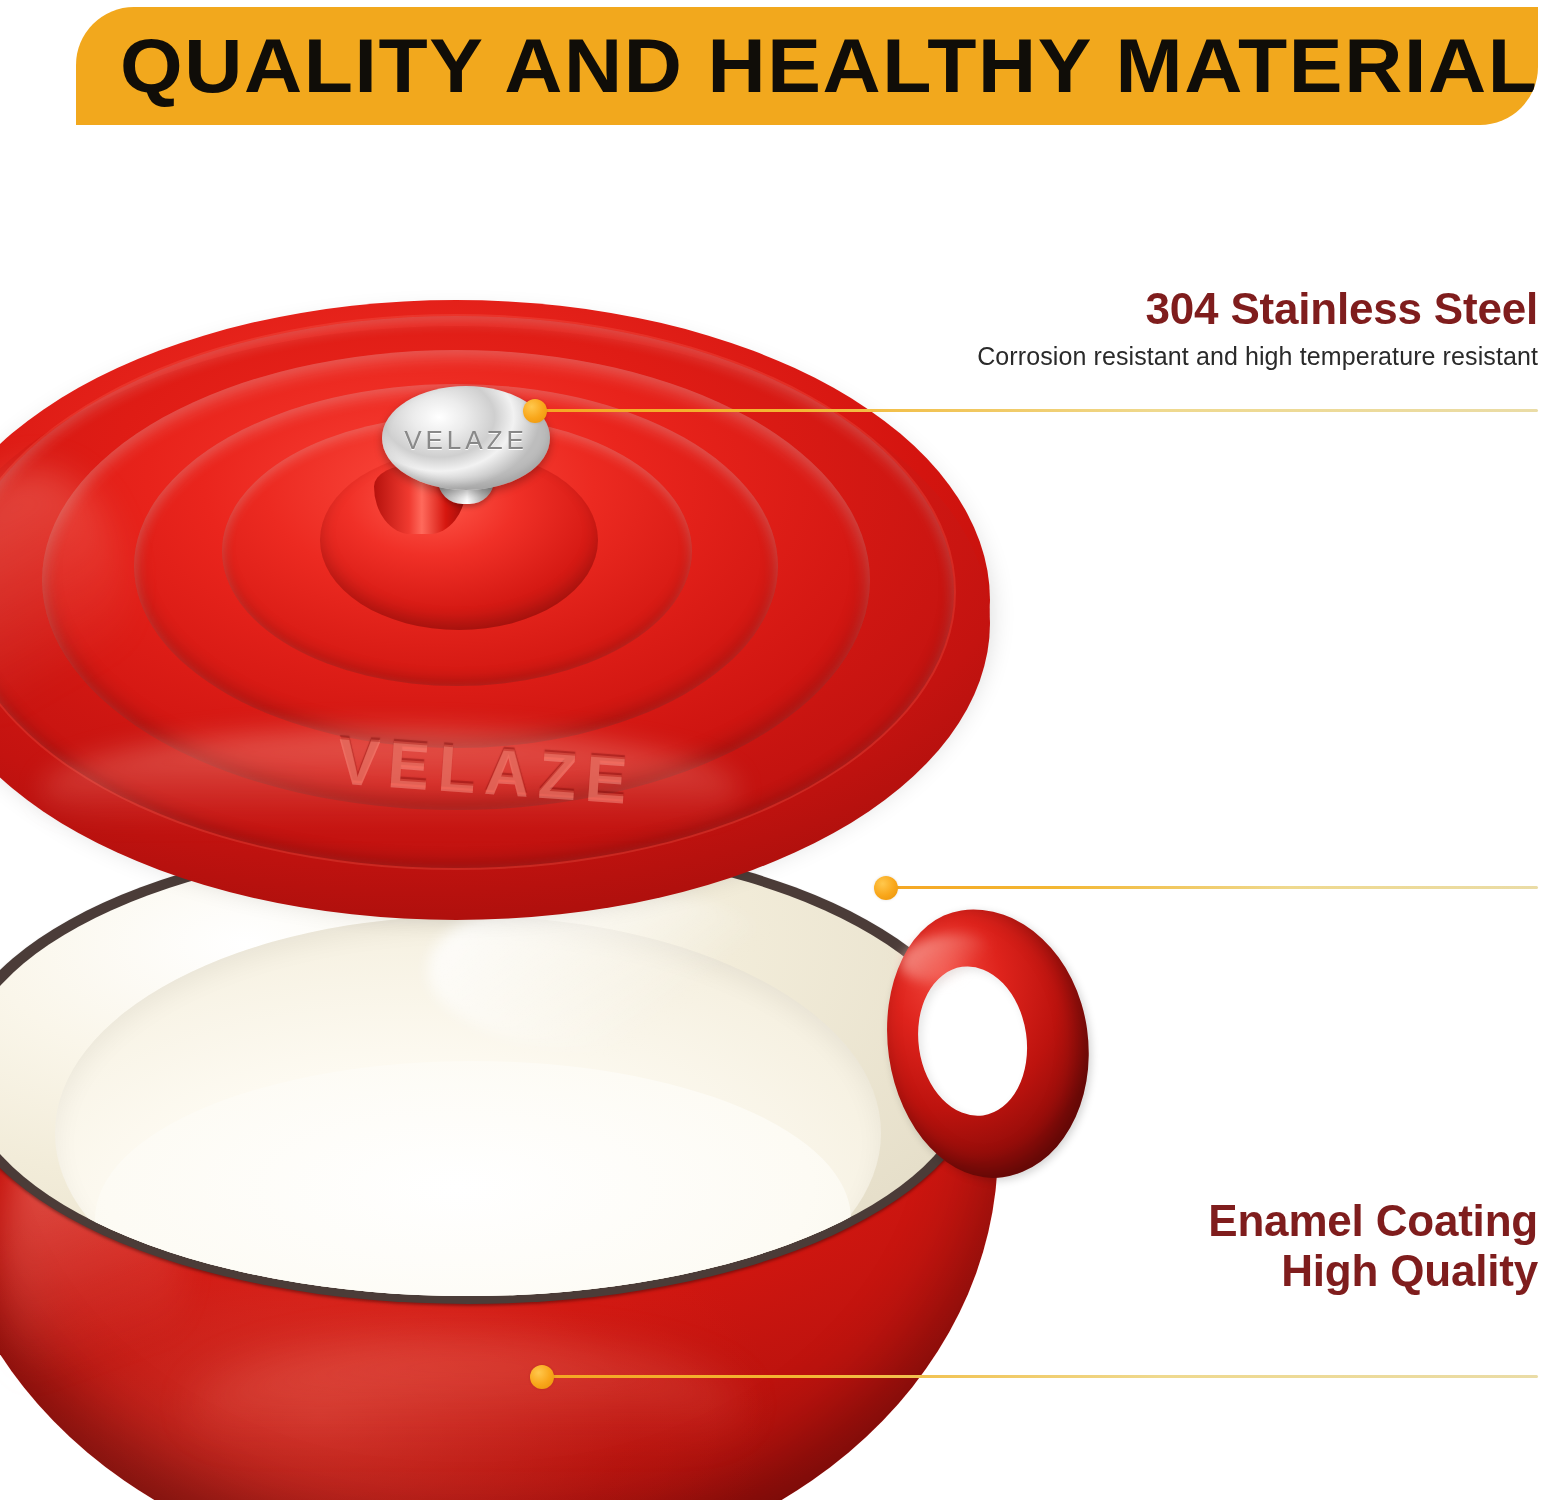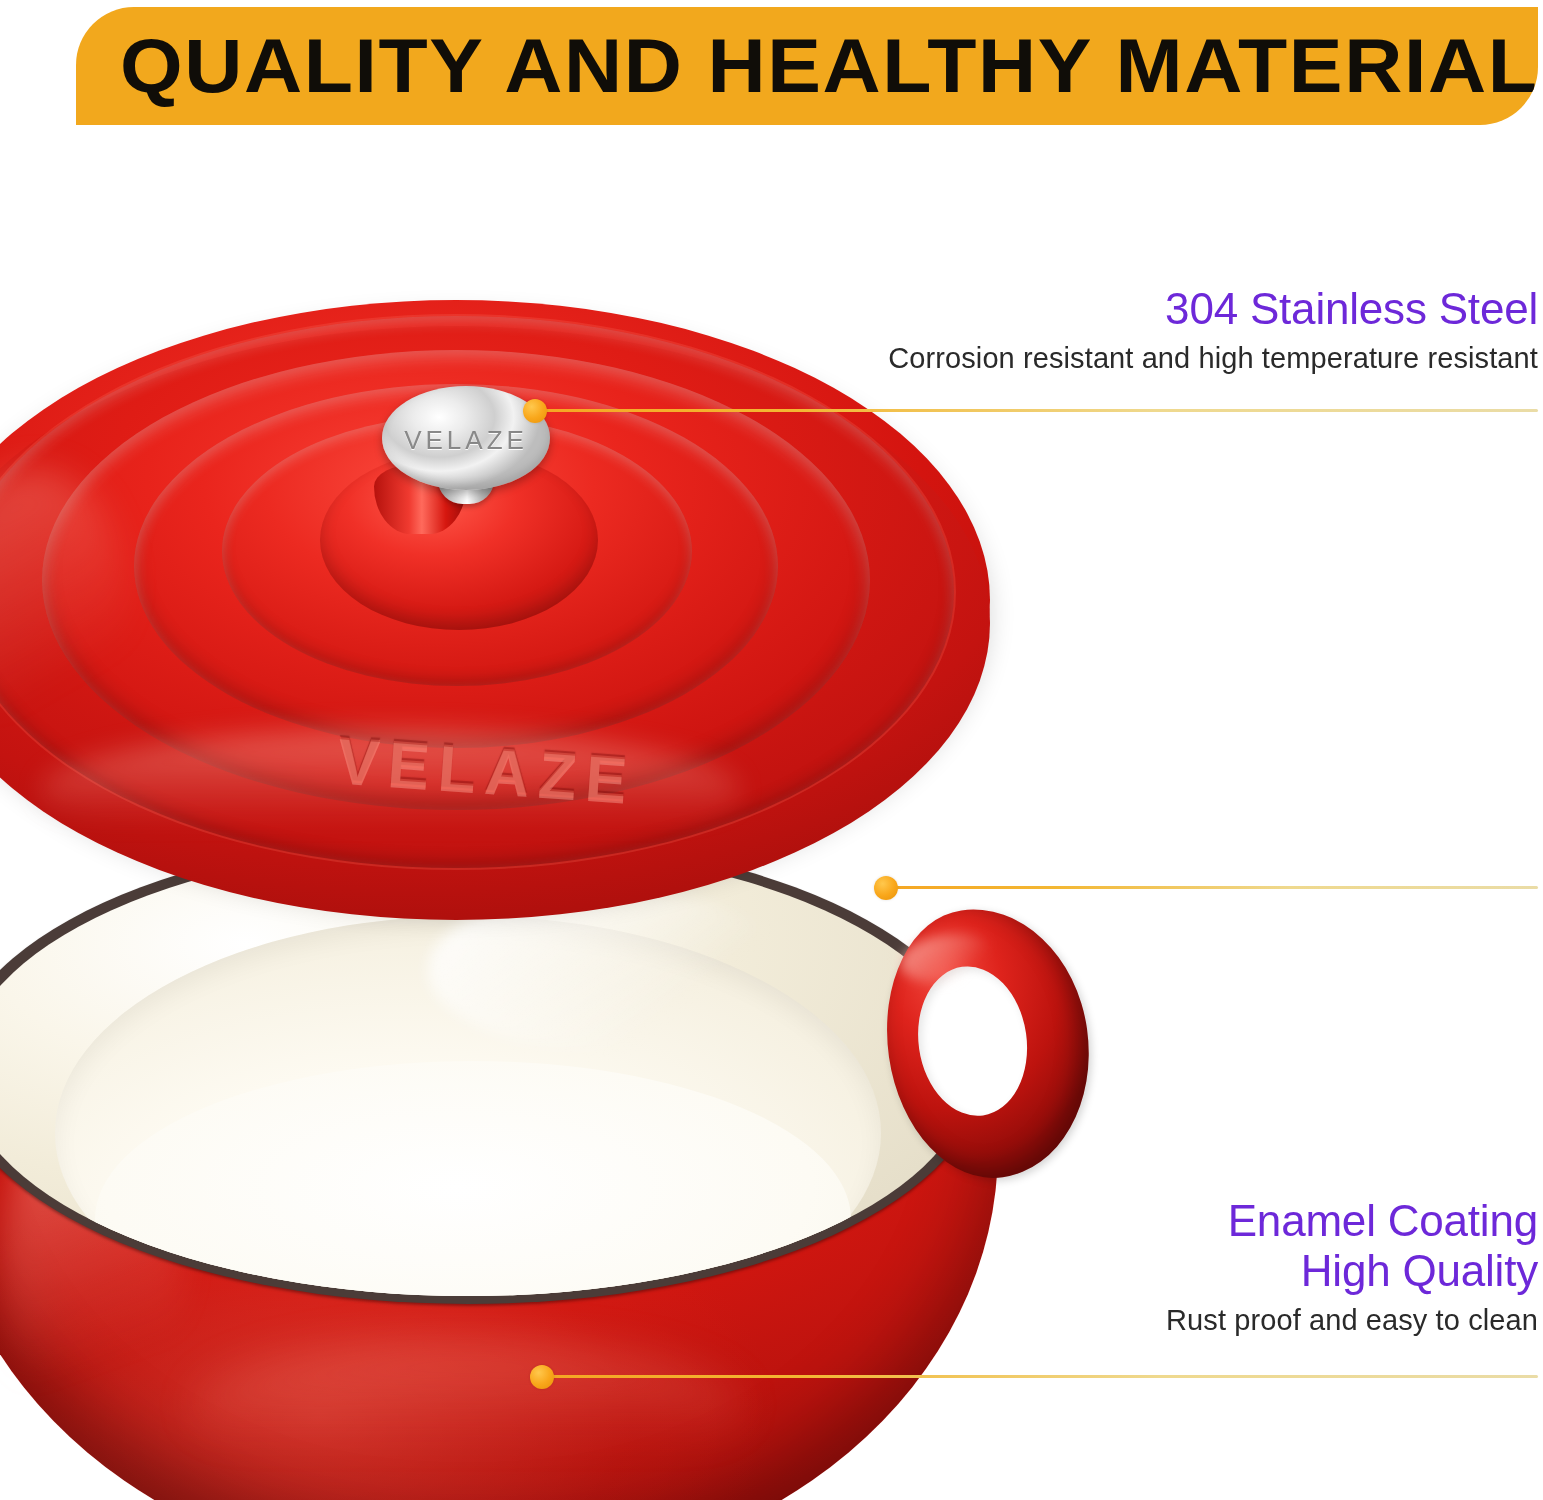--- a/index.html
+++ b/index.html
@@ -223,28 +223,28 @@
     position:absolute; left:56px; top:88px; width:56px; height:30px;
     background:linear-gradient(90deg,#9a9a9a,#e8e8e8 40%,#ffffff 52%,#b9b9b9 78%,#8f8f8f);
     border-radius:0 0 44% 44% / 0 0 80% 80%;
     box-shadow:0 3px 5px rgba(0,0,0,.25);
   }
 
   
   .callout{ position:absolute; text-align:right; }
   .callout-title{
     font-family:"Liberation Sans", sans-serif;
-    font-weight:400; color:#6d28d9;
+    font-weight:700; color:#7f1d1d;
     font-size:44px; line-height:1.14; letter-spacing:-0.2px;
     white-space:nowrap;
   }
   .callout-sub{
     font-family:"Liberation Sans", sans-serif;
     font-weight:400; color:#2a2a2a;
-    font-size:29px; line-height:1.3; letter-spacing:0.1px;
+    font-size:25px; line-height:1.3; letter-spacing:0.1px;
     margin-top:6px; white-space:nowrap;
   }
 
   
   .leader{
     position:absolute; height:3px;
     background:linear-gradient(90deg,#F5A623 0%, #F3B733 26%, #EFD98E 62%, #EADCA6 100%);
     border-radius:2px;
   }
   .leader-dot{
@@ -314,18 +314,17 @@
   </div>
   <div class="leader" style="left:534px; top:409px; width:1004px;"></div>
   <div class="leader-dot" style="left:523px; top:399px;"></div>
 
   <div class="leader" style="left:886px; top:886px; width:652px;"></div>
   <div class="leader-dot" style="left:874px; top:876px;"></div>
 
   <div class="callout" style="right:5px; top:1196px; width:800px;">
     <div class="callout-title">Enamel Coating</div>
     <div class="callout-title">High Quality</div>
-    <div class="callout-sub">Rust proof and easy to clean</div>
   </div>
   <div class="leader" style="left:542px; top:1375px; width:996px;"></div>
   <div class="leader-dot" style="left:530px; top:1365px;"></div>
 
 </div>
 
 </body></html>

